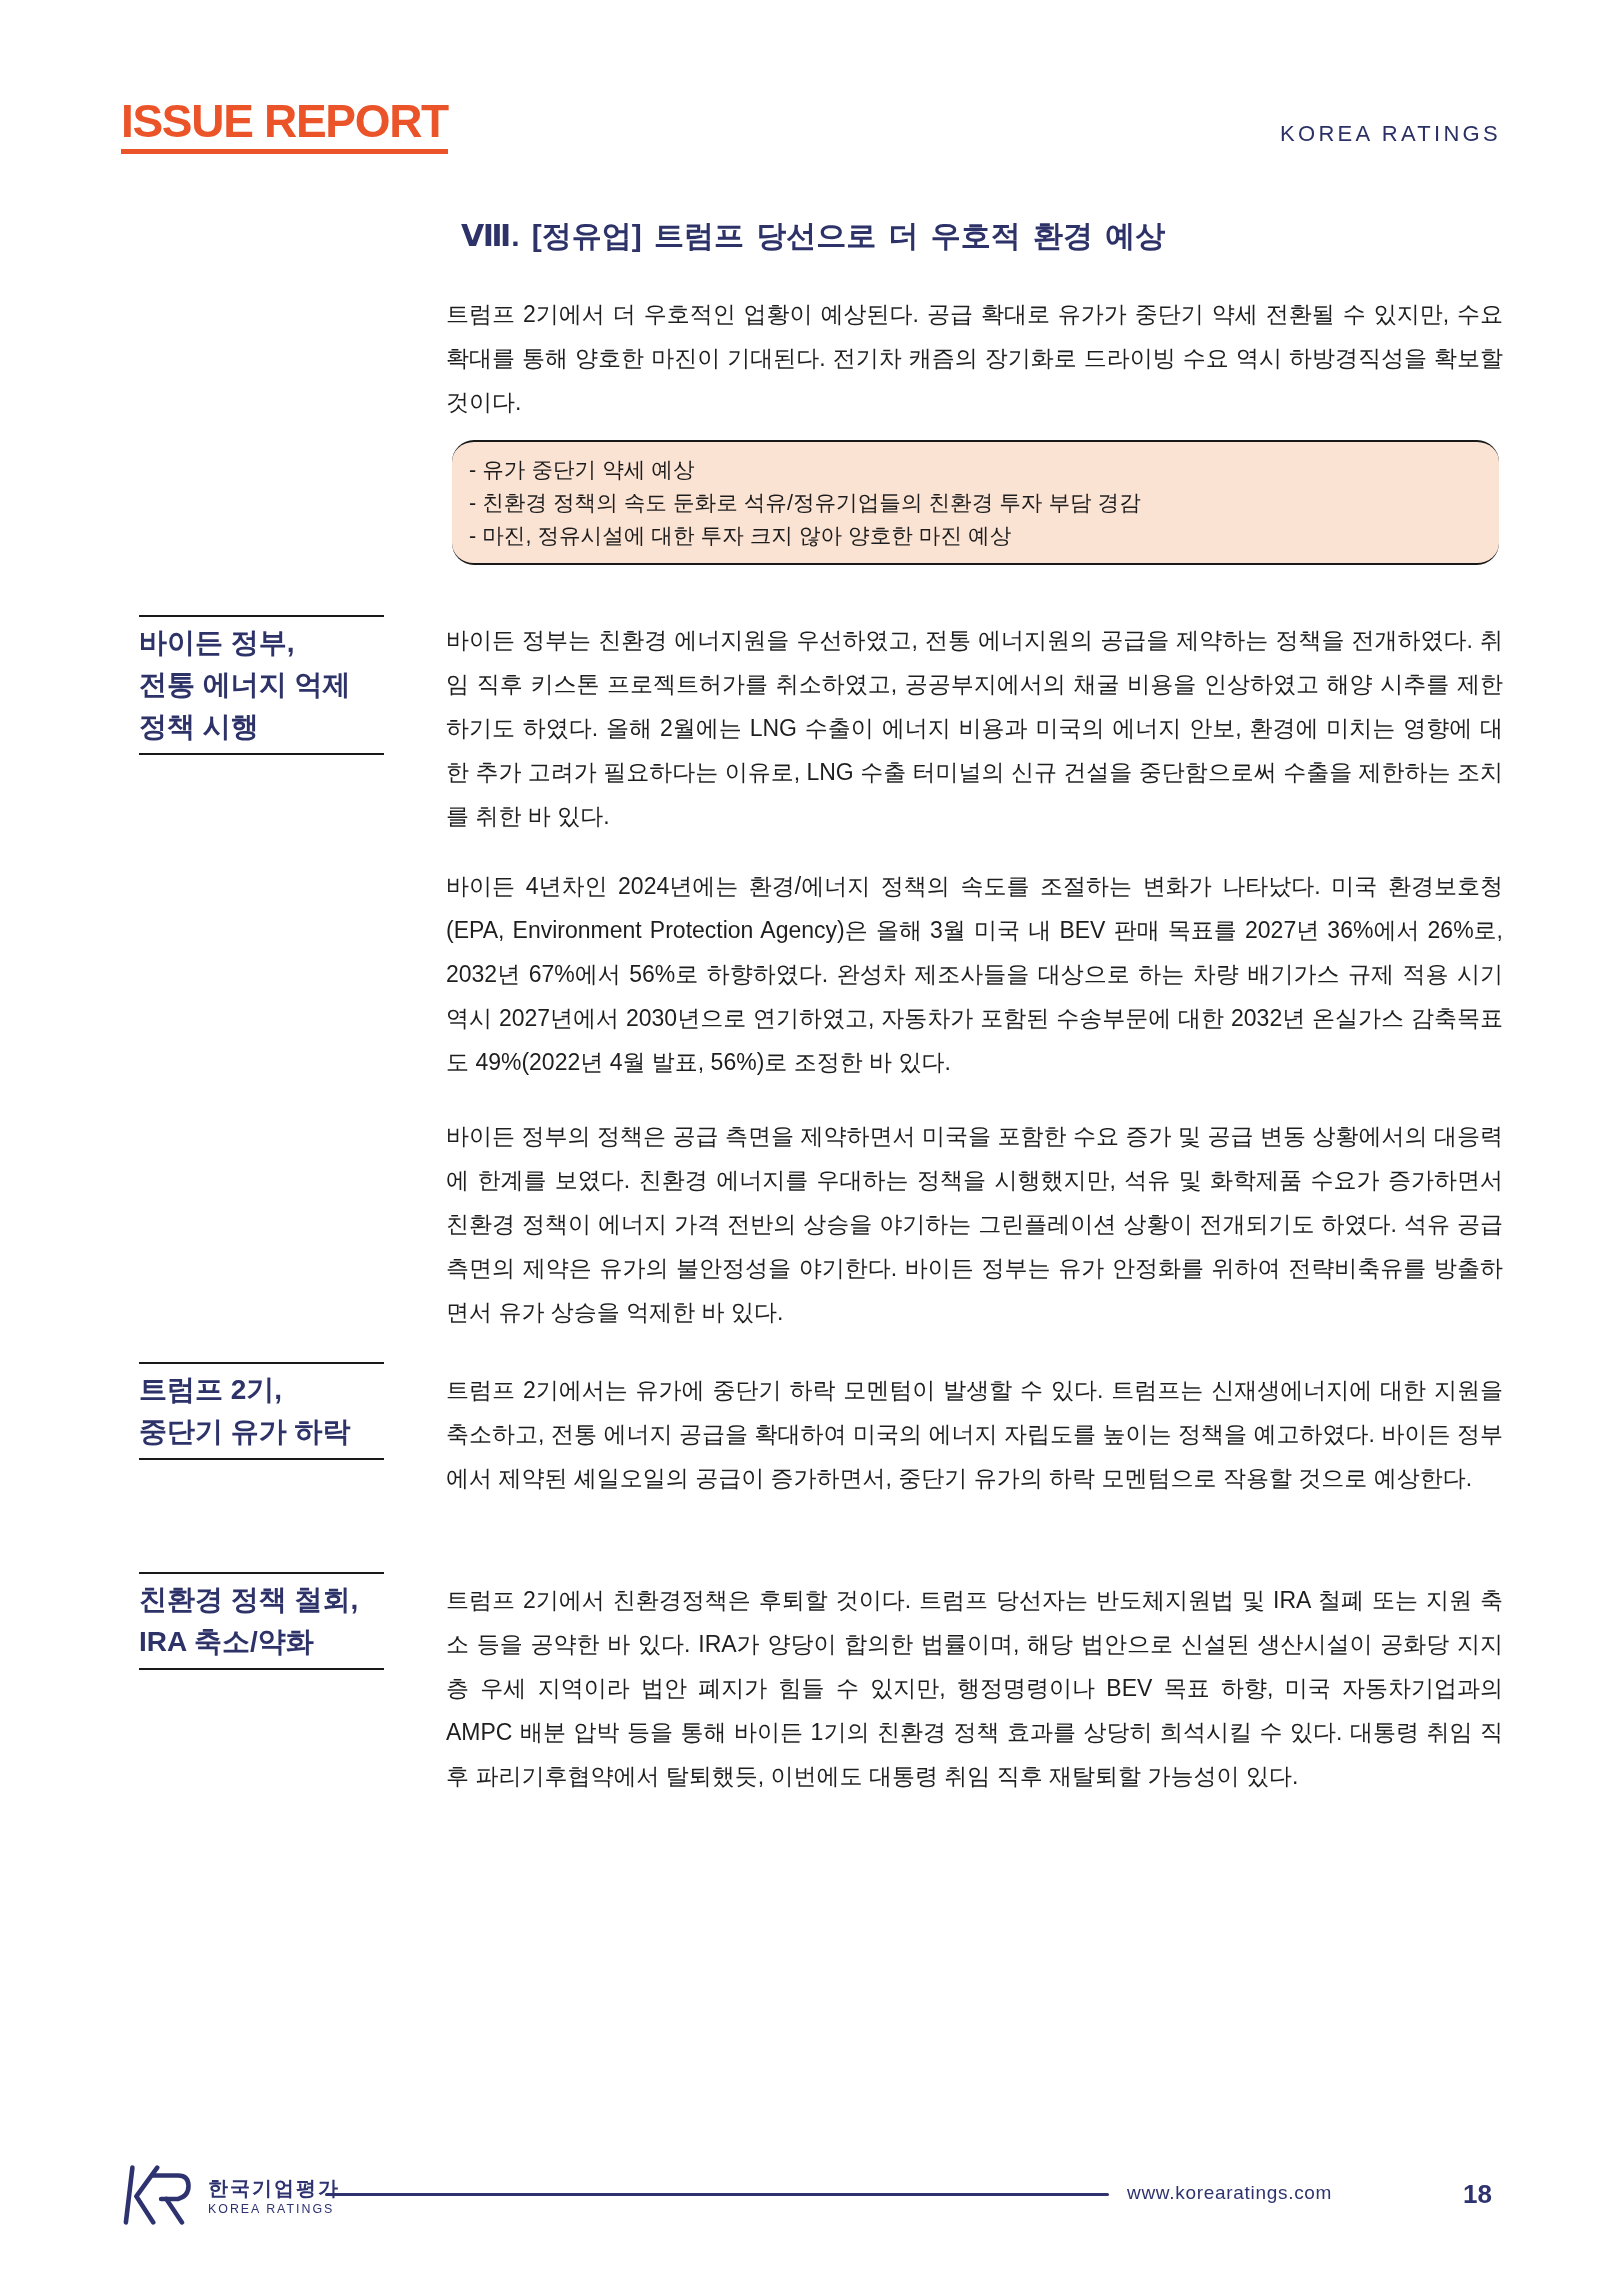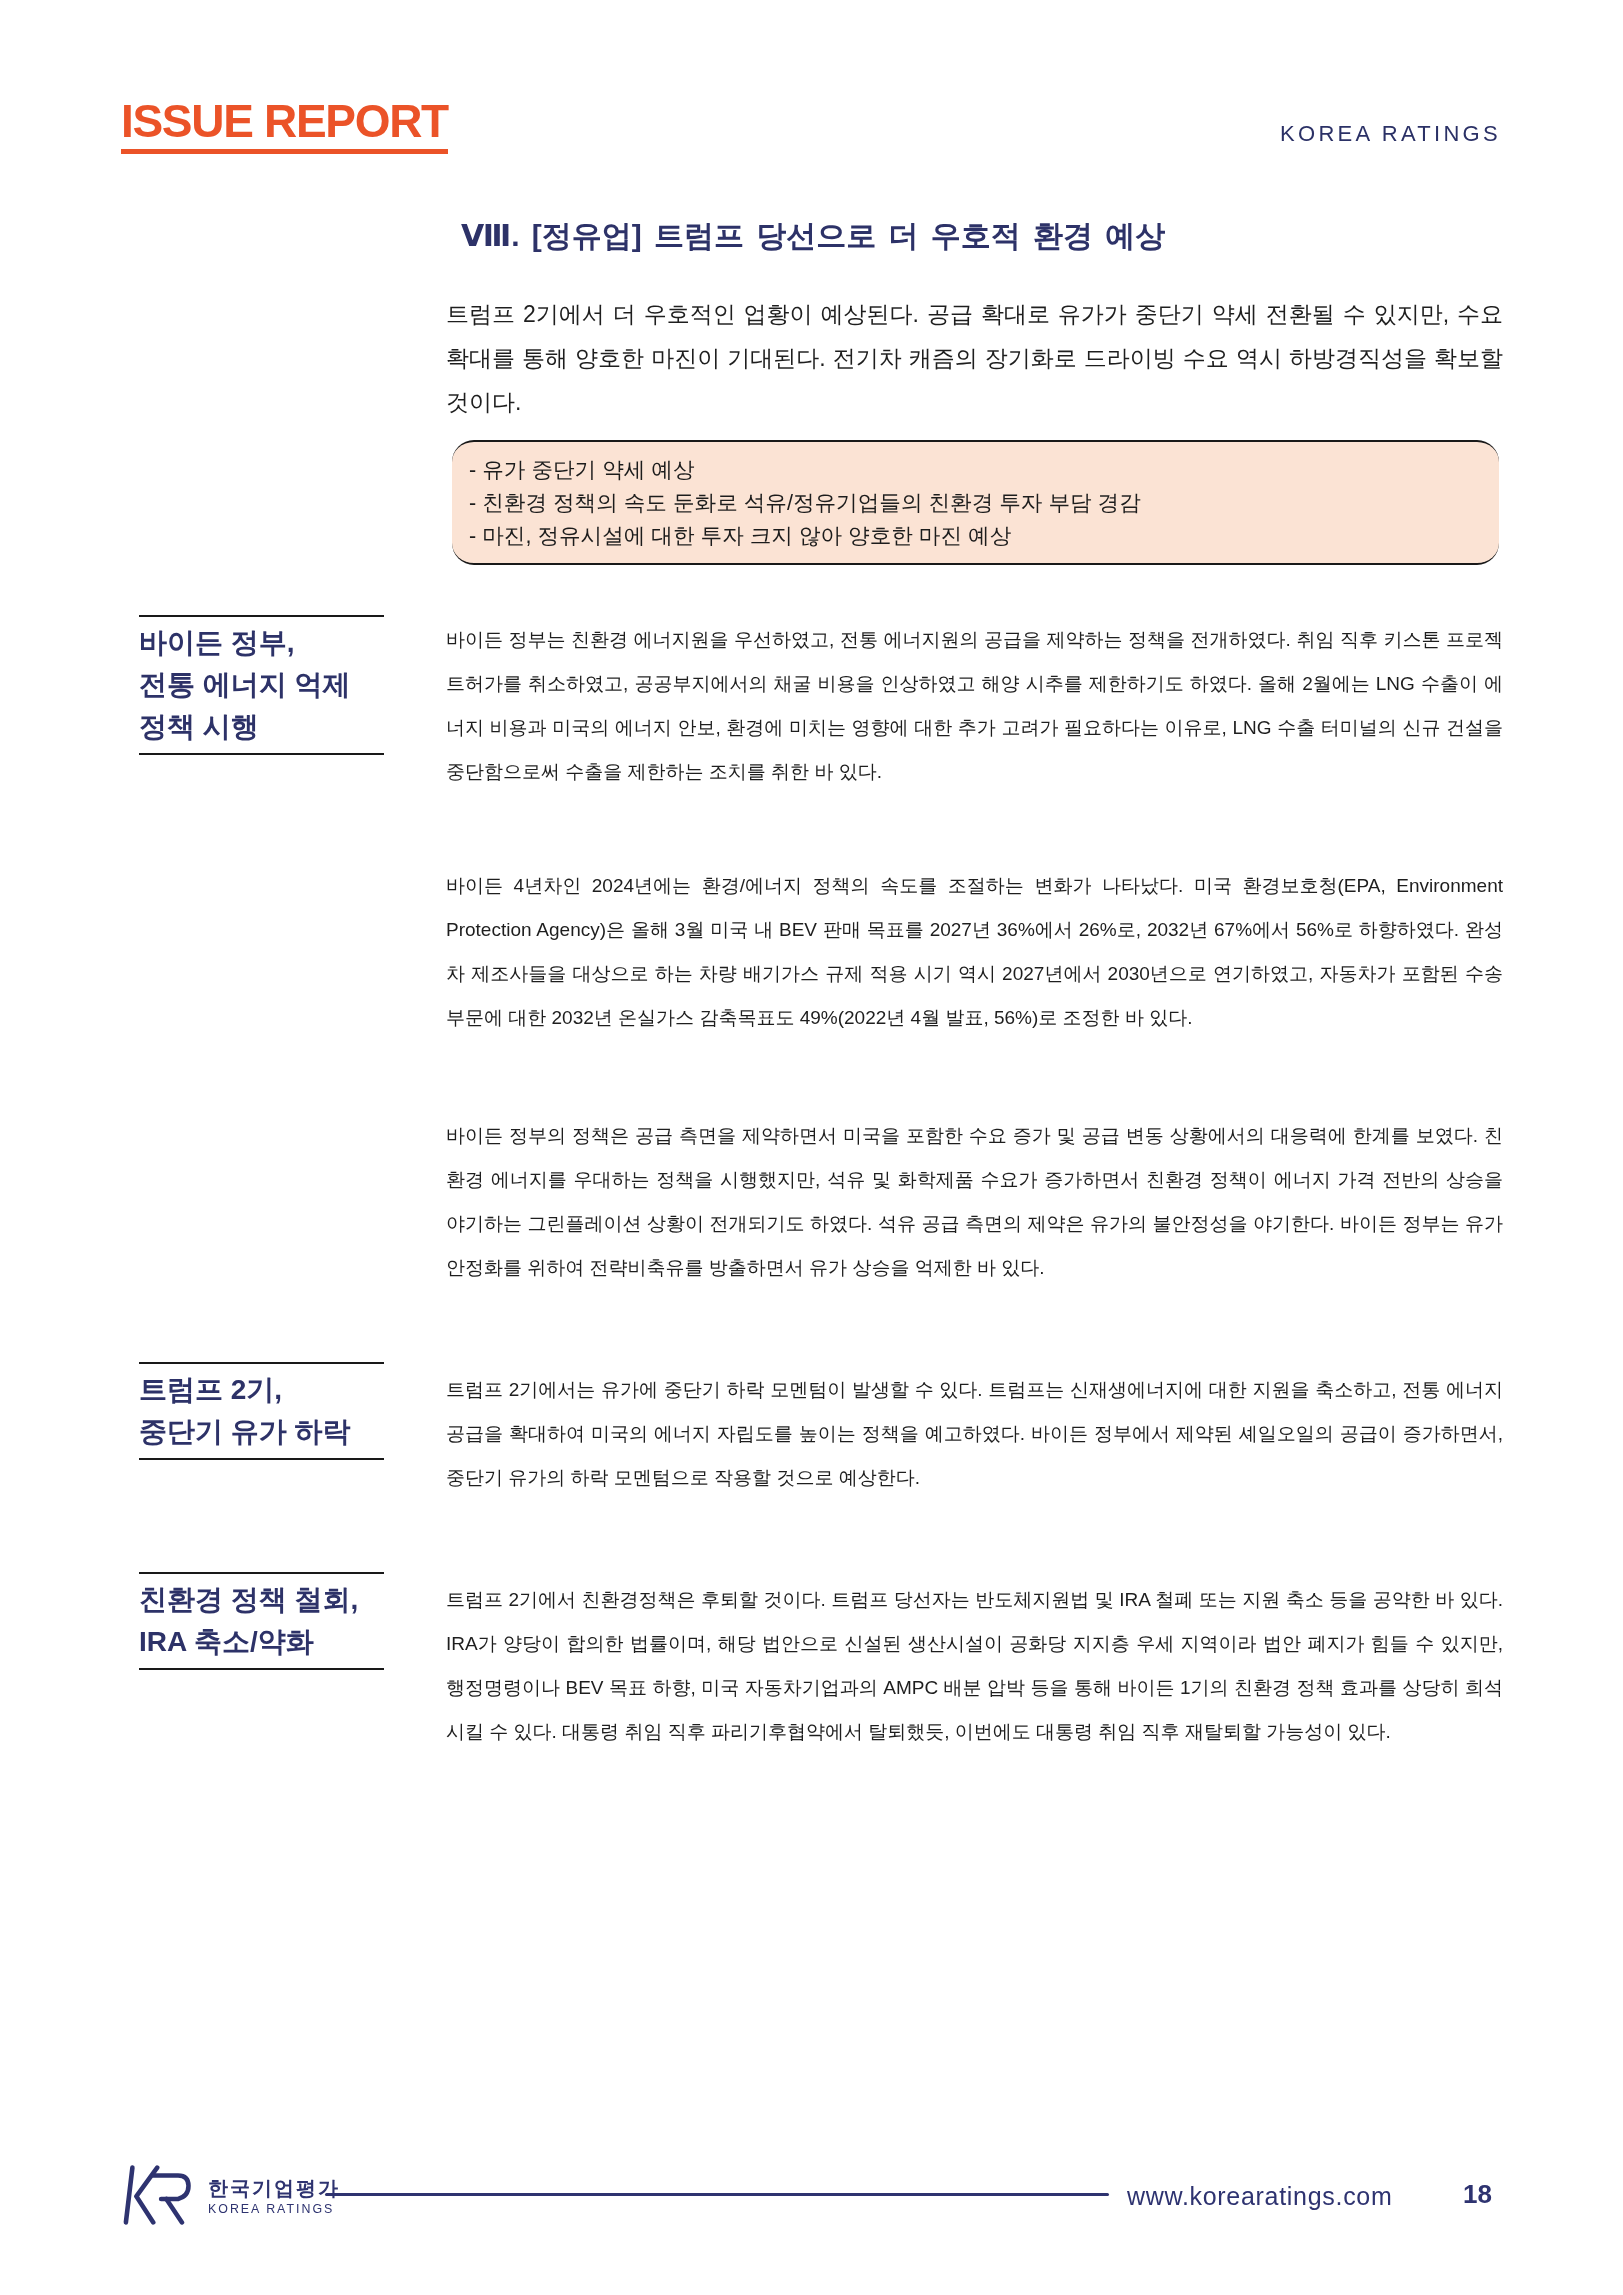--- a/index.html
+++ b/index.html
@@ -58,40 +58,40 @@
     text-align:left;
     color:#2D3268;font-weight:800;
     font-size:28px;line-height:42px;
   }
   .note-1{top:615px;}
   .note-2{top:1362px;}
   .note-3{top:1572px;}
   
   .para{
     position:absolute;left:446px;width:1057px;
-    font-size:19px;line-height:44px;color:#1e1e1e;
+    font-size:23px;line-height:44px;color:#1e1e1e;
     text-align:justify;font-weight:500;
   }
   .p1{top:618px;}
   .p2{top:864px;}
   .p3{top:1114px;}
   .p4{top:1368px;}
   .p5{top:1578px;}
   
   .footer-logo-svg{position:absolute;left:119px;top:2165px;}
   .footer-logo-text{position:absolute;left:208px;top:2176px;color:#2E3370;}
   .footer-logo-kr{font-size:20px;font-weight:600;letter-spacing:2px;line-height:1.2;}
   .footer-logo-en{font-size:12.4px;font-weight:500;letter-spacing:2px;line-height:1.5;}
   .footer-line{
     position:absolute;left:325px;top:2193px;width:784px;height:3.3px;
     background:#2E3370;border-radius:2px;
   }
   .footer-url{
     position:absolute;left:1127px;top:2182px;
-    font-size:25px;color:#2E3370;font-weight:500;letter-spacing:0.7px;
+    font-size:19px;color:#2E3370;font-weight:500;letter-spacing:0.7px;
     text-decoration:none;
     text-align:center;
   }
   .footer-page{
     position:absolute;left:1463px;top:2179px;
     font-size:26px;color:#2E3370;font-weight:800;
   }
 </style>
 </head>
 <body>

